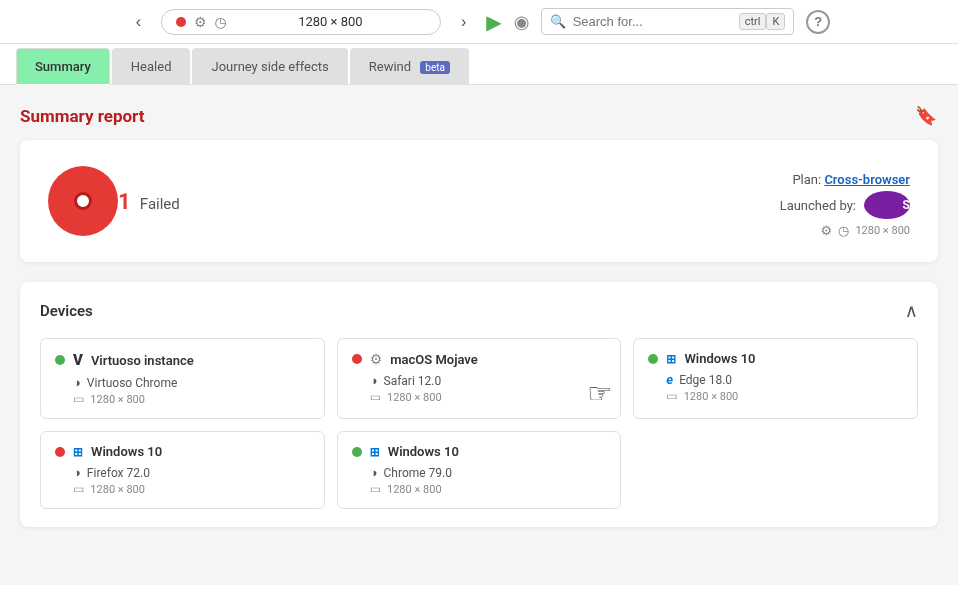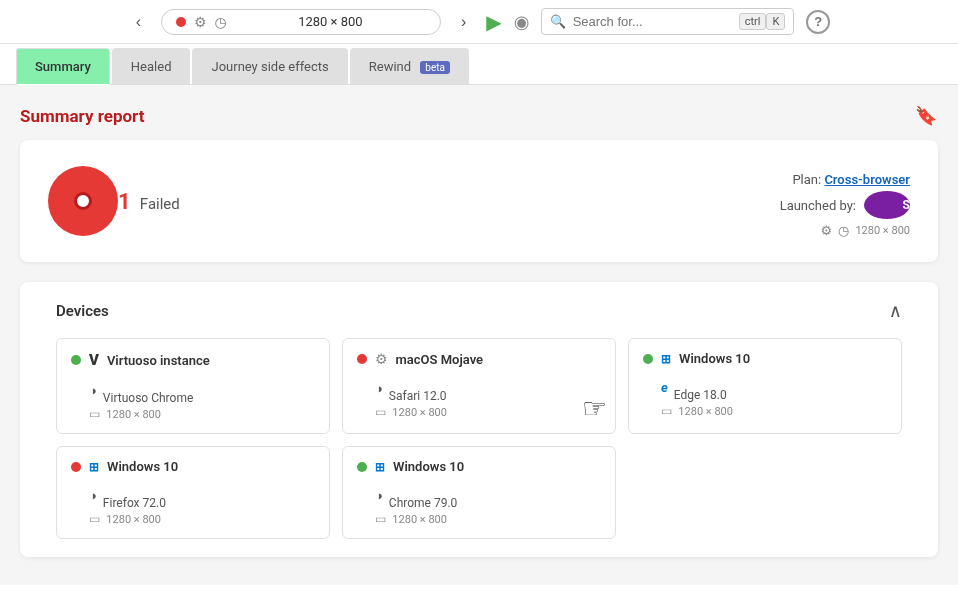--- a/index.html
+++ b/index.html
@@ -65,36 +65,36 @@
     .fail-label { font-size: 15px; color: #555; }
     .summary-right { text-align: right; margin-top: 8px; }
     .plan-line { font-size: 13px; color: #555; }
     .plan-link { color: #1565c0; font-weight: 600; text-decoration: underline; cursor: pointer; }
     .launched-line { font-size: 13px; color: #555; margin-top: 4px; display: flex; align-items: center; justify-content: flex-end; gap: 8px; }
     .avatar { width: 24px; height: 28px; border-radius: 50%; background: #7b1fa2; color: #fff; font-size: 12px; font-weight: 700; display: flex; align-items: center; justify-content: center; padding-left: 46px; }
     .env-line { display: flex; align-items: center; justify-content: flex-end; gap: 6px; margin-top: 4px; font-size: 12px; color: #888; }
     .env-icon { font-size: 13px; color: #888; }
 
     
-    .devices-section { background: #fff; border-radius: 8px; padding: 18px 36px; box-shadow: 0 1px 4px rgba(0,0,0,0.08); }
+    .devices-section { background: #fff; border-radius: 8px; padding: 18px 20px; box-shadow: 0 1px 4px rgba(0,0,0,0.08); }
     .devices-header { display: flex; justify-content: space-between; align-items: center; margin-bottom: 16px; }
     .devices-title { font-size: 15px; font-weight: 600; color: #333; }
     .collapse-btn { background: none; border: none; cursor: pointer; font-size: 18px; color: #555; }
 
     .devices-grid { display: grid; grid-template-columns: repeat(3, 1fr); gap: 12px; }
     .device-card { border: 1px solid #e0e0e0; border-radius: 6px; padding: 12px 14px; position: relative; cursor: pointer; }
     .device-header { display: flex; align-items: center; gap: 8px; margin-bottom: 6px; }
     .status-dot { width: 10px; height: 10px; border-radius: 50%; flex-shrink: 0; }
     .status-dot.green { background: #4caf50; }
     .status-dot.red { background: #e53935; }
     .device-os-icon { font-size: 14px; }
     .device-name { font-size: 13px; font-weight: 600; color: #333; }
     .browser-row { display: flex; align-items: center; gap: 6px; margin-left: 18px; margin-bottom: 2px; }
     .browser-icon { font-size: 13px; color: #555; }
-    .browser-name { font-size: 12px; color: #555; margin-top: 16px; }
+    .browser-name { font-size: 12px; color: #555; }
     .resolution-row { display: flex; align-items: center; gap: 6px; margin-left: 18px; }
     .res-icon { font-size: 12px; color: #888; }
     .resolution { font-size: 11px; color: #888; }
 
     .cursor-overlay { position: absolute; bottom: 8px; right: 8px; font-size: 24px; }
   </style>
 </head>
 <body>
 
 <div class="toolbar">

